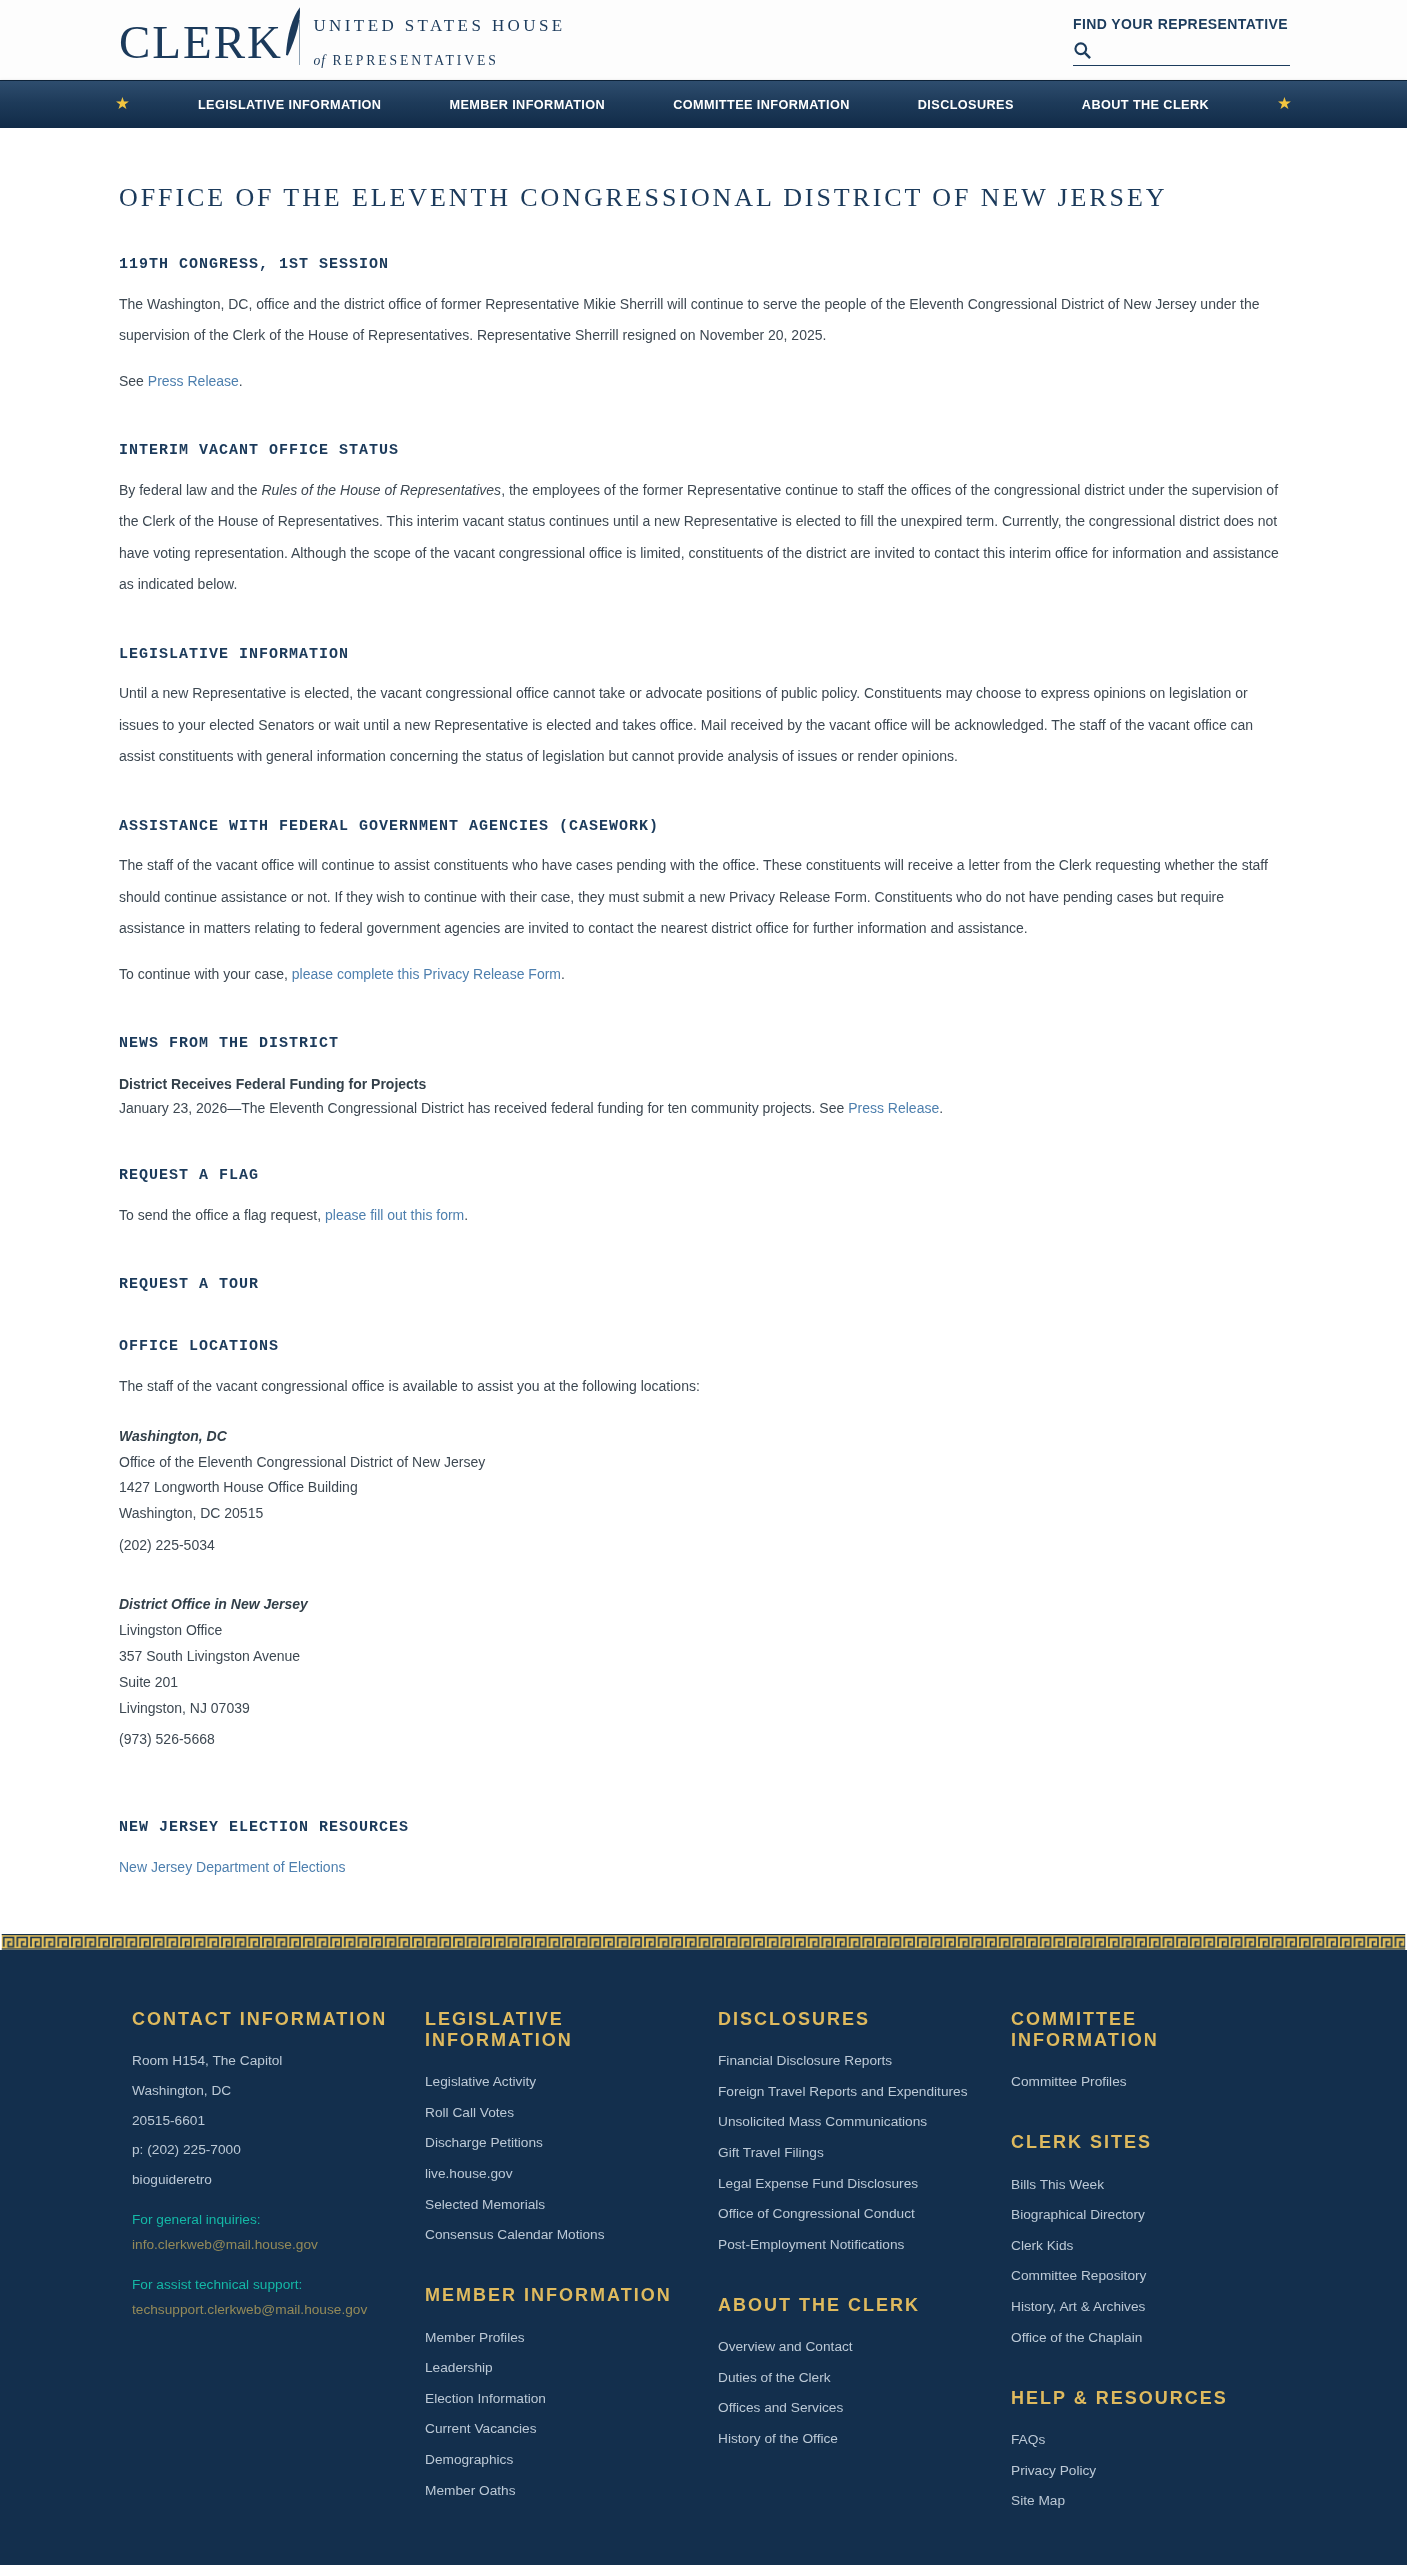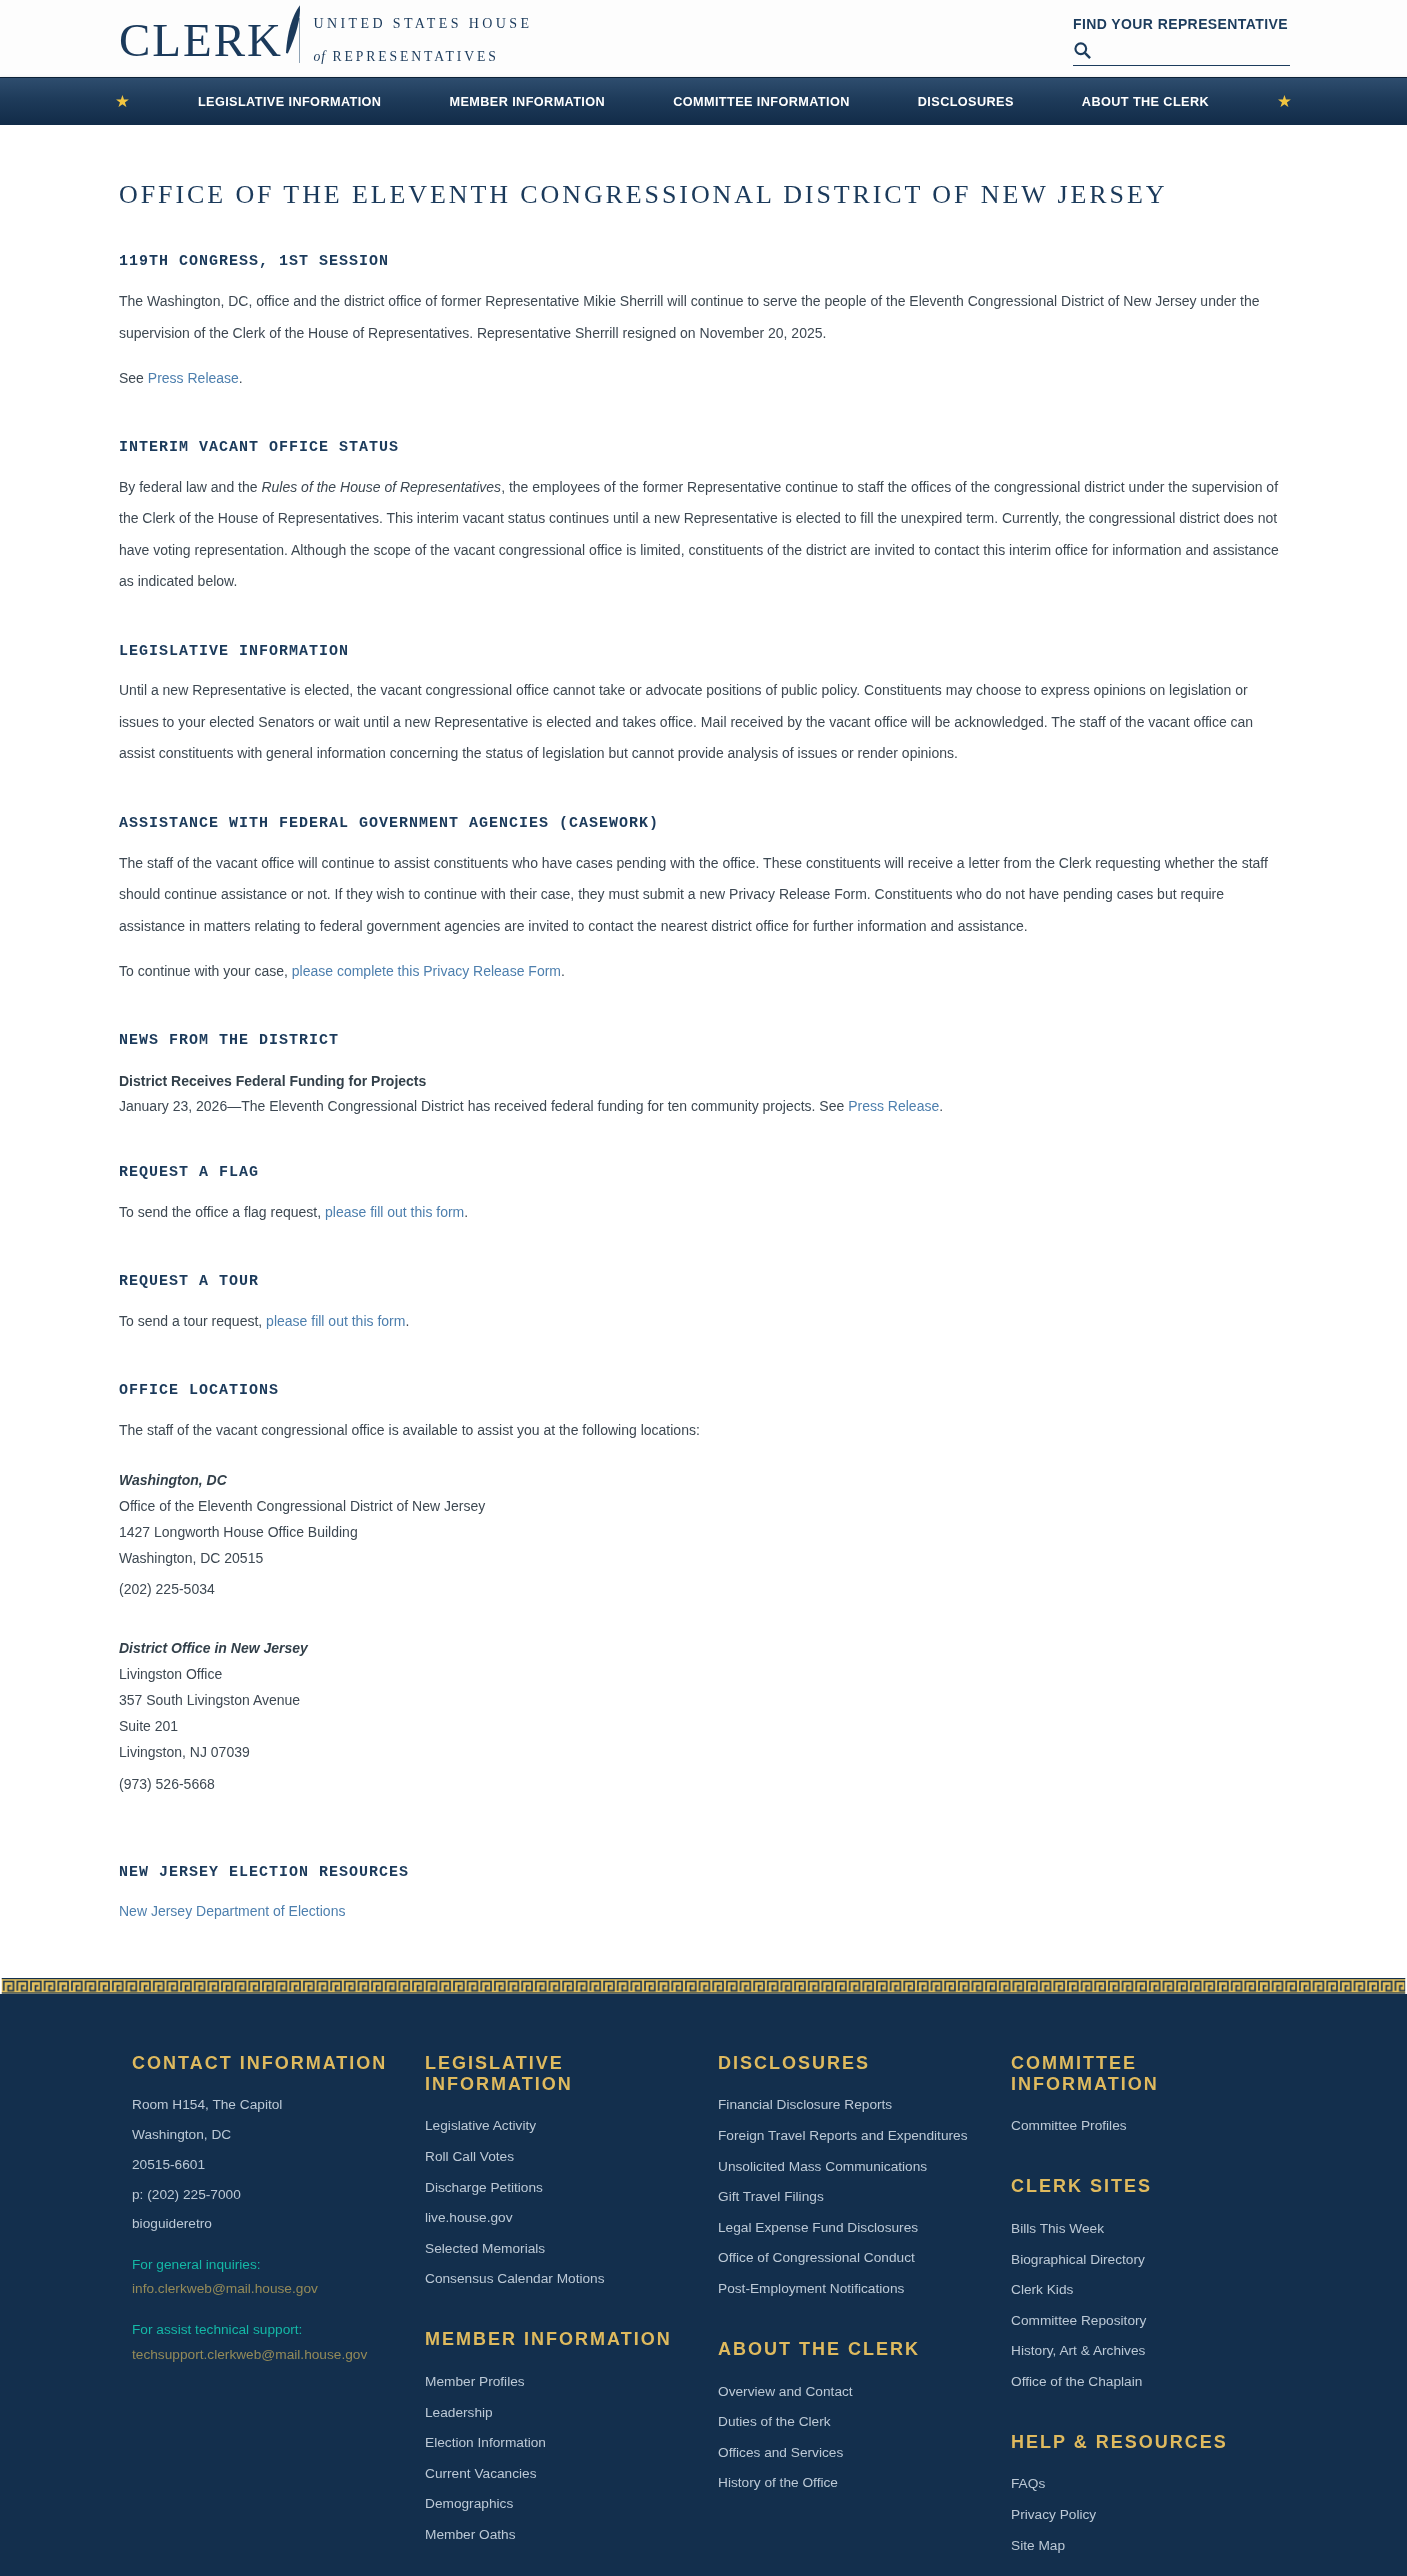--- a/index.html
+++ b/index.html
@@ -8,21 +8,21 @@
 
   
   .top-header { display:flex; justify-content:space-between; align-items:flex-start;
                 padding:15.6px 117px 11.7px 119px; background:#fdfdfd; }
   .logo { display:flex; align-items:center; }
   .logo-wordmark { font-family:"Liberation Serif", serif; font-size:47px; color:#1b3a5b;
                    letter-spacing:2px; line-height:1; position:relative; padding-right:9.8px; }
   .quill { position:absolute; right:-7.8px; top:-13.7px; }
   .logo-divider { width:1px; height:45px; background:#8fa3b5; margin:0 13.7px 0 5.9px; }
   .logo-tagline { font-family:"Liberation Serif", serif; color:#1b3a5b; }
-  .logo-tagline .l1 { font-size:14px; letter-spacing:3.4px; }
+  .logo-tagline .l1 { font-size:17px; letter-spacing:3.4px; }
   .logo-tagline .l2 { font-size:13.7px; letter-spacing:2.9px; margin-top:17px; }
   .logo-tagline .of { font-style:italic; letter-spacing:1px; }
 
   .find-rep { text-align:left; width:217px; }
   .find-rep-label { font-size:14px; font-weight:bold; color:#1c3c5d; letter-spacing:0.4px; }
   .search-row { display:flex; align-items:flex-end; border-bottom:1.5px solid #1c3c5d;
                 margin-top:7.8px; padding-bottom:3.9px; }
   .search-input { border:none; outline:none; background:transparent; flex:1; height:21.5px;
                   font-size:13.7px; color:#1c3c5d; font-family:"Liberation Sans",sans-serif; }
 
@@ -121,21 +121,20 @@
   <p class="body-p"><span>To continue with your case, </span><a class="link">please complete this Privacy Release Form</a><span>.</span></p>
 
   <h2 class="section-heading">NEWS FROM THE DISTRICT</h2>
   <p class="news-title">District Receives Federal Funding for Projects</p>
   <p class="news-body"><span>January 23, 2026—The Eleventh Congressional District has received federal funding for ten community projects. See </span><a class="link">Press Release</a><span>.</span></p>
 
   <h2 class="section-heading">REQUEST A FLAG</h2>
   <p class="body-p"><span>To send the office a flag request, </span><a class="link">please fill out this form</a><span>.</span></p>
 
   <h2 class="section-heading">REQUEST A TOUR</h2>
-  <p class="body-p"><span>To send a tour request, </span><a class="link">please fill out this form</a><span>.</span></p>
 
   <h2 class="section-heading">OFFICE LOCATIONS</h2>
   <p class="body-p">The staff of the vacant congressional office is available to assist you at the following locations:</p>
 
   <div class="addr-block">
     <div class="addr-label">Washington, DC</div>
     <div class="addr-line">Office of the Eleventh Congressional District of New Jersey</div>
     <div class="addr-line">1427 Longworth House Office Building</div>
     <div class="addr-line">Washington, DC 20515</div>
     <div class="addr-line phone-line">(202) 225-5034</div>

